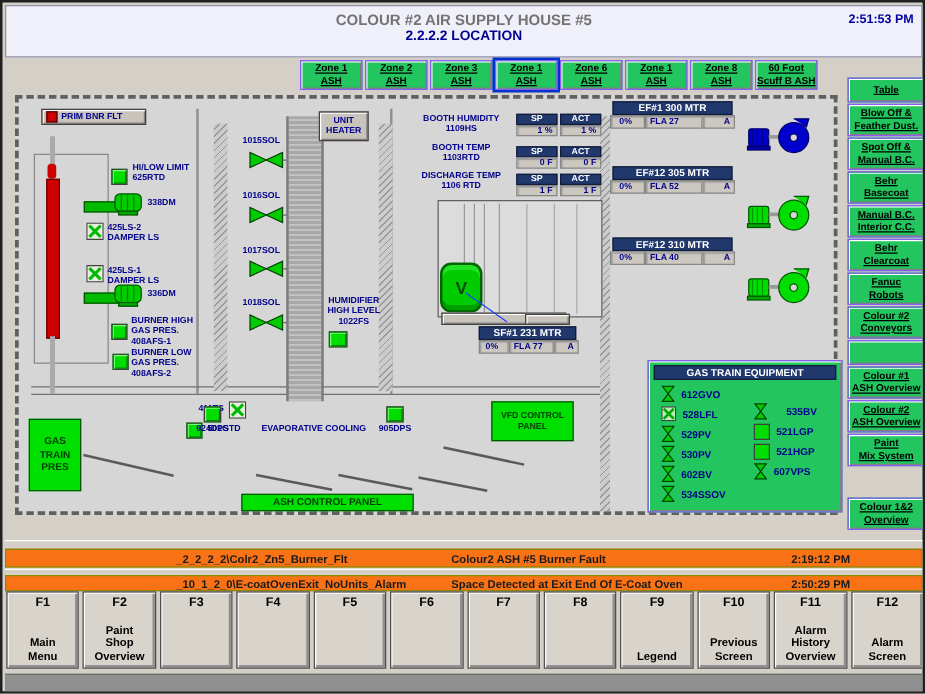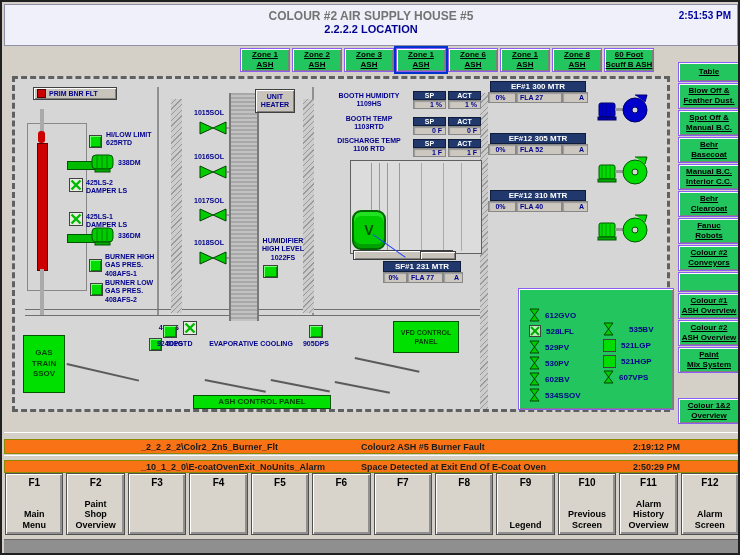--- a/index.html
+++ b/index.html
@@ -190,21 +190,21 @@
     <svg class="abs" style="left:168px;top:242px" width="14" height="14" viewBox="0 0 14 14">
       <rect x="0.5" y="0.5" width="13" height="13" fill="#e6efe0" stroke="#404040"></rect>
       <line x1="2.5" y1="2.5" x2="11.5" y2="11.5" stroke="#00bb00" stroke-width="2.4"></line>
       <line x1="11.5" y1="2.5" x2="2.5" y2="11.5" stroke="#00bb00" stroke-width="2.4"></line>
     </svg>
     <div class="gbox" style="left:134px;top:259px"></div>
     <div class="lbl" style="left:151px;top:261px">501GTD</div>
 
     <div class="abs gpanel" style="left:8px;top:256px;width:42px;height:58px;font-size:8px">GAS
 TRAIN
-SSOV</div>
+PRES</div>
 
     <div class="lbl lblc" style="left:168px;top:30px;width:52px">1015SOL</div>
     <svg class="abs" style="left:184px;top:42px" width="32" height="14" viewBox="0 0 32 14">
       <polygon points="1,1 1,13 14,7" fill="#00cc00" stroke="#004400"></polygon>
         <polygon points="27,1 27,13 14,7" fill="#00cc00" stroke="#004400"></polygon>
         <line x1="27" y1="7" x2="31" y2="7" stroke="#666"></line>
     </svg>
     <div class="lbl lblc" style="left:168px;top:74px;width:52px">1016SOL</div>
     <svg class="abs" style="left:184px;top:86px" width="32" height="14" viewBox="0 0 32 14">
       <polygon points="1,1 1,13 14,7" fill="#00cc00" stroke="#004400"></polygon>
@@ -354,20 +354,21 @@
         <line x1="9" y1="11" x2="9" y2="23" stroke="#009900"></line>
         <line x1="13" y1="11" x2="13" y2="23" stroke="#009900"></line>
       <rect x="1" y="24" width="18" height="3" fill="#00aa00" stroke="#005500"></rect>
       <rect x="18" y="15" width="9" height="3" fill="#999999"></rect>
       <path d="M38 2 L50 2 L48 9" fill="#00dd00" stroke="#005500"></path>
       <circle cx="38" cy="17" r="12" fill="#00dd00" stroke="#005500"></circle>
       <circle cx="38" cy="17" r="3" fill="#d6d6d6" stroke="#005500"></circle>
     </svg>
 
     <div class="abs raised" style="left:503px;top:209px;width:154px;height:120px">
+      <div class="navy" style="position:absolute;left:4px;top:3px;right:4px;height:12px;font-size:8px">GAS TRAIN EQUIPMENT</div>
       <div style="position:absolute;left:10px;top:18px;display:flex;flex-direction:column">
         <div style="display:flex;align-items:center;gap:5px;height:16px">
           <svg width="11" height="14" viewBox="0 0 11 14">
               <polygon points="1,1 10,1 5.5,7" fill="#00cc00" stroke="#004400"></polygon>
               <polygon points="1,13 10,13 5.5,7" fill="#00cc00" stroke="#004400"></polygon>
             </svg>
           <span class="gtelbl">612GVO</span>
         </div>
         <div style="display:flex;align-items:center;gap:5px;height:16px">
           <svg width="12" height="12" viewBox="0 0 12 12">

